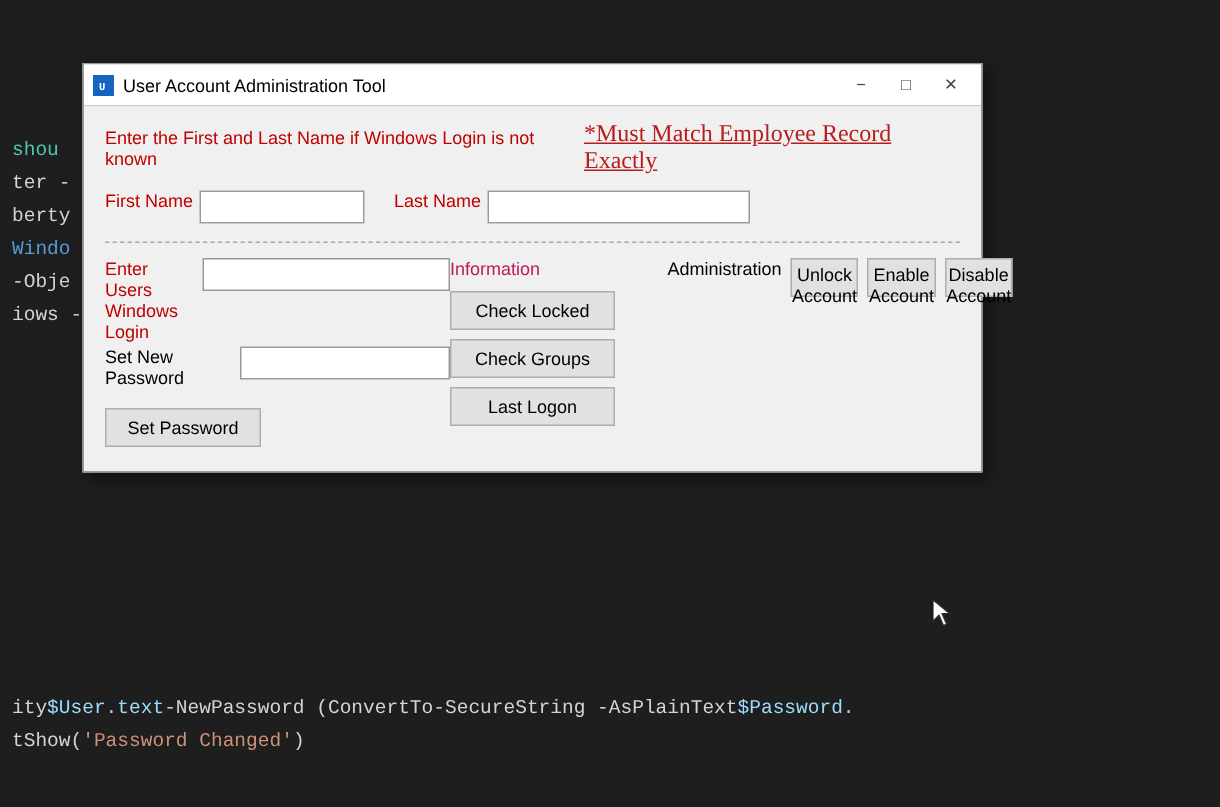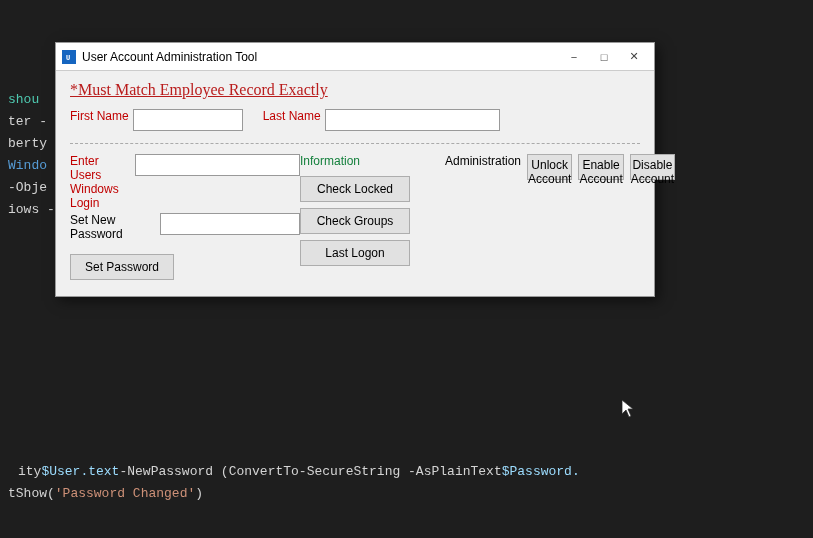--- a/index.html
+++ b/index.html
@@ -222,21 +222,21 @@
       flex: 0 0 auto;
       width: 145px;
       display: flex;
       flex-direction: column;
       gap: 6px;
     }
 
     .info-col-title {
       font-family: 'Segoe UI', Arial, sans-serif;
       font-size: 12px;
-      color: #15803d;
+      color: #be185d;
       margin-bottom: 2px;
     }
 
     .admin-col {
       flex: 0 0 auto;
       width: 145px;
       display: flex;
       flex-direction: row;
       gap: 6px;
     }
@@ -277,21 +277,21 @@
   <div class="code-line">
     <span class="code-keyword">Windo</span>
   </div>
   <div class="code-line">
     <span class="code-plain">-Obje</span>
   </div>
   <div class="code-line">
     <span class="code-plain">iows -</span>
   </div>
 
-  <div class="code-line" style="position:absolute; bottom: 56px; left:10px;">
+  <div class="code-line" style="position:absolute; bottom: 56px; left:0;">
     <span class="code-plain">ity </span>
     <span class="code-variable">$User.text</span>
     <span class="code-plain"> -NewPassword (ConvertTo-SecureString -AsPlainText </span>
     <span class="code-variable">$Password.</span>
   </div>
   <div class="code-line" style="position:absolute; bottom: 34px; left:0;">
     <span class="code-plain">tShow(</span>
     <span class="code-string">'Password Changed'</span>
     <span class="code-plain">)</span>
   </div>
@@ -312,20 +312,21 @@
     <div class="title-bar-controls">
       <button class="title-btn">−</button>
       <button class="title-btn">□</button>
       <button class="title-btn close">✕</button>
     </div>
   </div>
 
   <div class="dialog-content">
 
     <div class="instruction-row">
+      <span class="instruction-text">Enter the First and Last Name if Windows Login is not known</span>
       <span class="instruction-note">*Must Match Employee Record Exactly</span>
     </div>
 
     <div class="name-row">
       <div class="field-group">
         <label class="field-label">First Name</label>
         <input type="text" class="field-input first-name-input" value="" style="">
       </div>
       <div class="field-group">
         <label class="field-label">Last Name</label>

